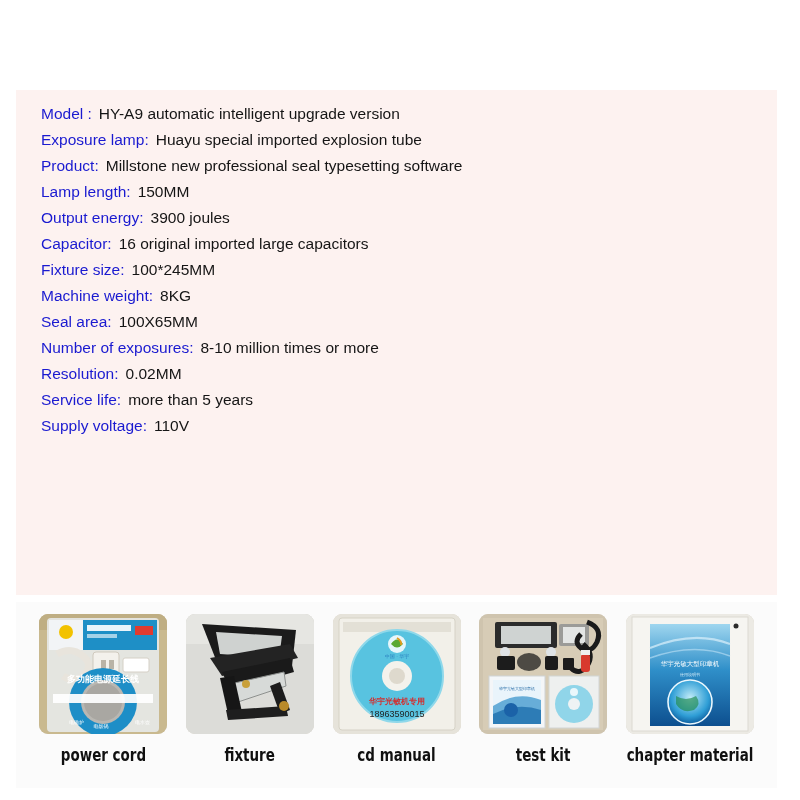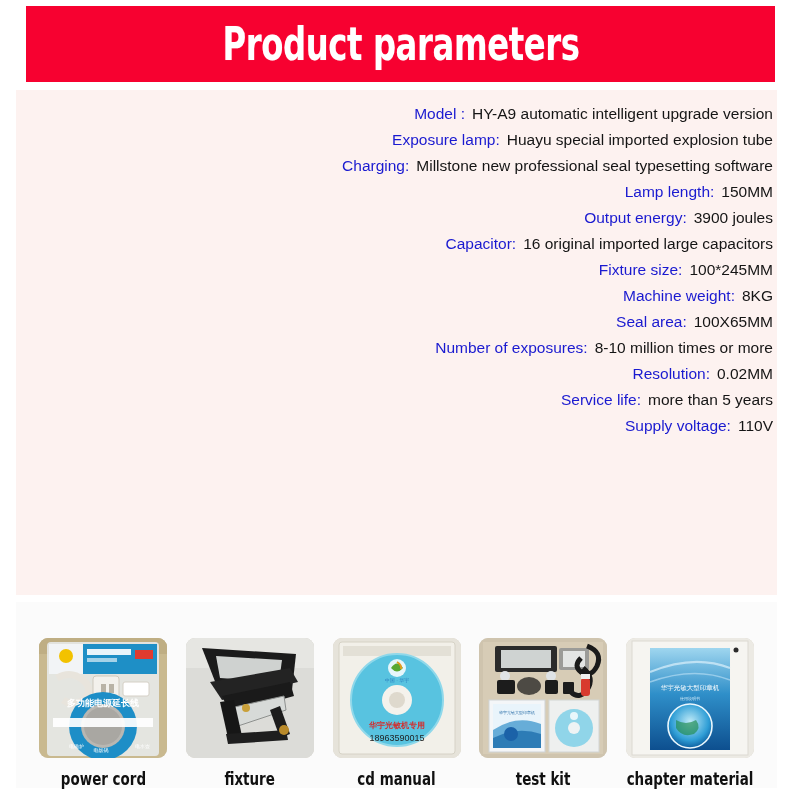--- a/index.html
+++ b/index.html
@@ -55,21 +55,20 @@
     top: 90px;
     width: 761px;
     height: 505px;
     background: #fdf2f0;
   }
   .spec-list {
     position: absolute;
     left: 25px;
     top: 11px;
     right: 4px;
-    text-align: right;
   }
   .spec-row {
     height: 26px;
     line-height: 26px;
     white-space: nowrap;
     font-size: 15.5px;
   }
   .spec-label {
     color: #1a1ad0;
   }
@@ -96,21 +95,20 @@
     display: flex;
     justify-content: space-between;
     padding: 12px 22px 0 22px;
     box-sizing: border-box;
   }
   .gal-item {
     width: 130px;
     display: flex;
     flex-direction: column;
     align-items: center;
-    justify-content: flex-end;
   }
   .thumb {
     width: 128px;
     height: 120px;
     border-radius: 9px;
     overflow: hidden;
     position: relative;
     background: #d8d2c6;
   }
   .thumb svg { display: block; width: 100%; height: 100%; }
@@ -123,35 +121,32 @@
     line-height: 1;
     white-space: nowrap;
     transform: scaleX(0.88);
   }
 </style>
 </head>
 <body>
 
 <div class="page">
 
-  <div class="banner">
-    <div class="banner-title">Product parameters</div>
-  </div>
 
   <div class="spec-panel">
     <div class="spec-list">
 
       <div class="spec-row">
         <span class="spec-label">Model :</span><span class="spec-value">HY-A9 automatic intelligent upgrade version</span>
       </div>
       <div class="spec-row">
         <span class="spec-label">Exposure lamp:</span><span class="spec-value">Huayu special imported explosion tube</span>
       </div>
       <div class="spec-row">
-        <span class="spec-label">Charging:</span><span class="spec-value">Millstone new professional seal typesetting software</span>
+        <span class="spec-label">Product:</span><span class="spec-value">Millstone new professional seal typesetting software</span>
       </div>
       <div class="spec-row">
         <span class="spec-label">Lamp length:</span><span class="spec-value">150MM</span>
       </div>
       <div class="spec-row">
         <span class="spec-label">Output energy:</span><span class="spec-value">3900 joules</span>
       </div>
       <div class="spec-row">
         <span class="spec-label">Capacitor:</span><span class="spec-value">16 original imported large capacitors</span>
       </div>

